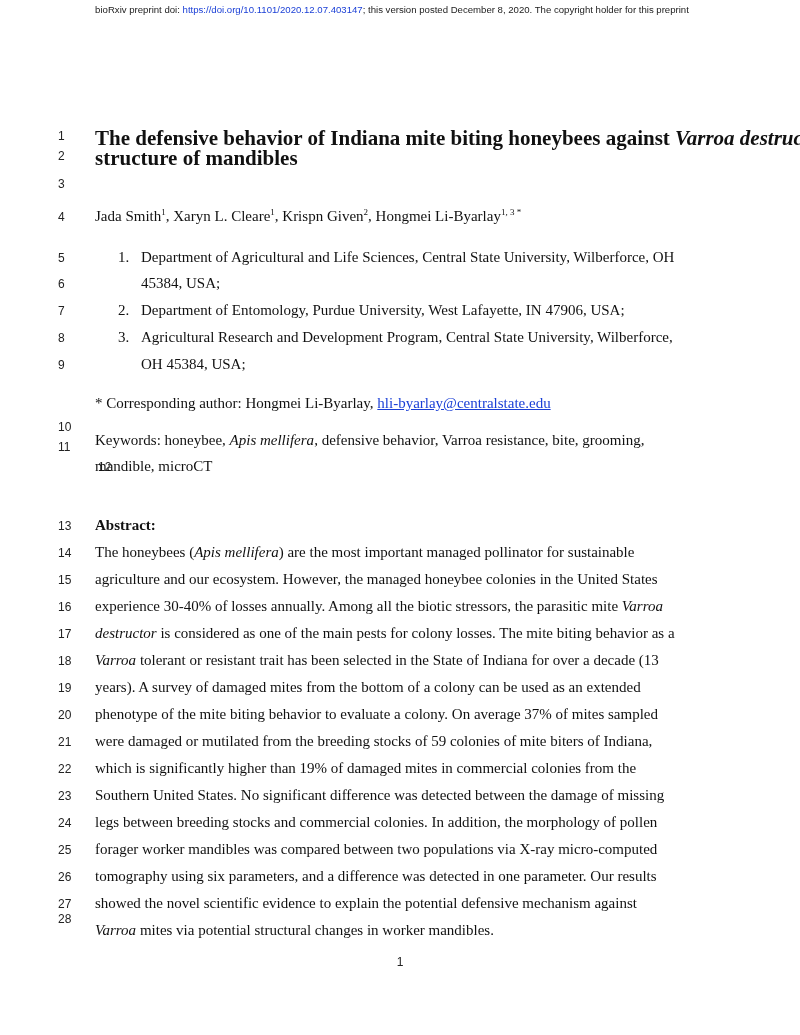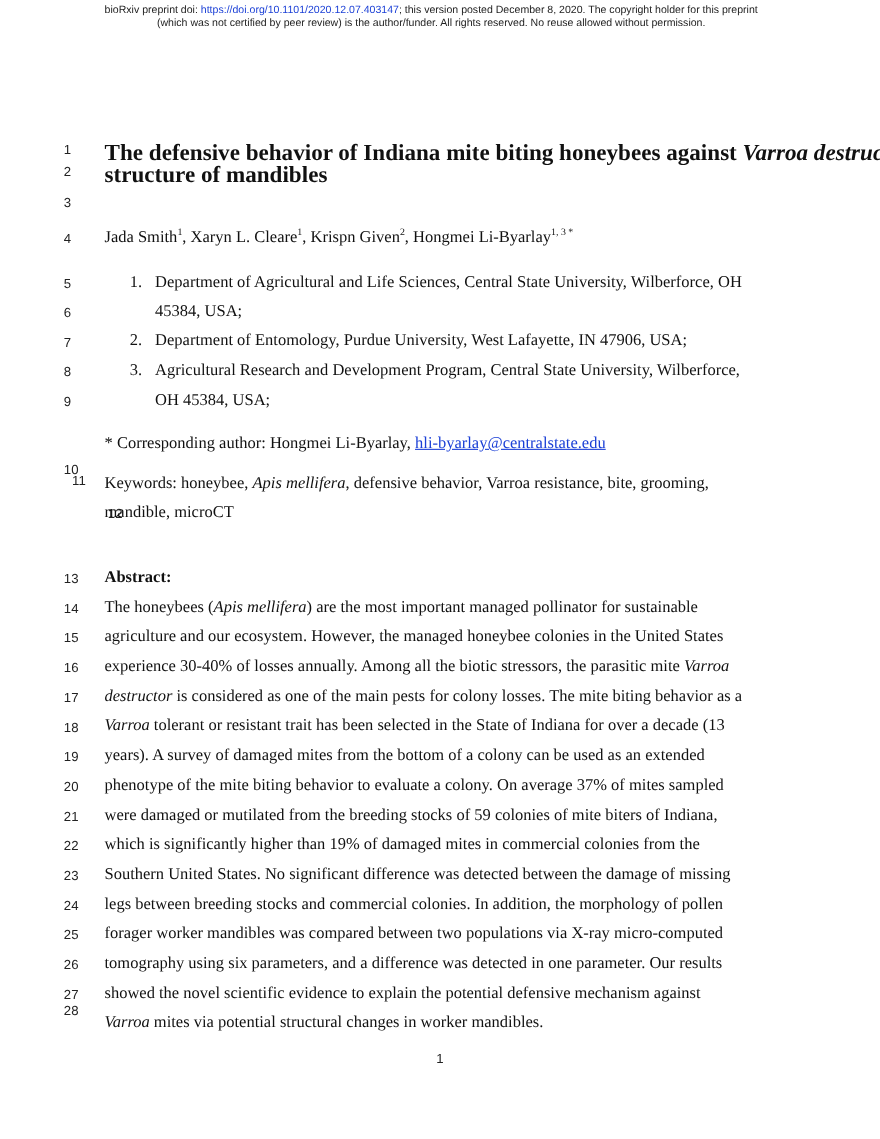--- a/index.html
+++ b/index.html
@@ -13,35 +13,34 @@
   .aff { position: absolute; left: 141px; font-size: 15px; white-space: nowrap; }
   sup { font-size: 9px; line-height: 0; vertical-align: 6px; }
   .link { color: #1a3fd6; text-decoration: underline; }
   .pnum { position: absolute; left: 0; width: 800px; top: 955px; text-align: center; font-family: "Liberation Sans", sans-serif; font-size: 12px; color: #222; }
 </style>
 </head>
 <body>
 
 <div class="hdr">
   <div><span>bioRxiv preprint doi: </span><a>https://doi.org/10.1101/2020.12.07.403147</a><span>; this version posted December 8, 2020. The copyright holder for this preprint</span></div>
-  <div>(which was not certified by peer review) is the author/funder. All rights reserved. No reuse allowed without permission.</div>
 </div>
 
 <div id="lns">
     <div class="ln" style="top: 129px;">1</div>
     <div class="ln" style="top: 149px;">2</div>
     <div class="ln" style="top: 177px;">3</div>
     <div class="ln" style="top: 210px;">4</div>
     <div class="ln" style="top: 251px;">5</div>
     <div class="ln" style="top: 277px;">6</div>
     <div class="ln" style="top: 304px;">7</div>
     <div class="ln" style="top: 331px;">8</div>
     <div class="ln" style="top: 358px;">9</div>
     <div class="ln" style="top: 420px;">10</div>
-    <div class="ln" style="top: 430px; text-align: right;">11</div>
+    <div class="ln" style="top: 440px;">11</div>
     <div class="ln" style="top: 460px; margin-left: 40px;">12</div>
     <div class="ln" style="top: 519px;">13</div>
     <div class="ln" style="top: 546px;">14</div>
     <div class="ln" style="top: 573px;">15</div>
     <div class="ln" style="top: 600px;">16</div>
     <div class="ln" style="top: 627px;">17</div>
     <div class="ln" style="top: 654px;">18</div>
     <div class="ln" style="top: 681px;">19</div>
     <div class="ln" style="top: 708px;">20</div>
     <div class="ln" style="top: 735px;">21</div>

